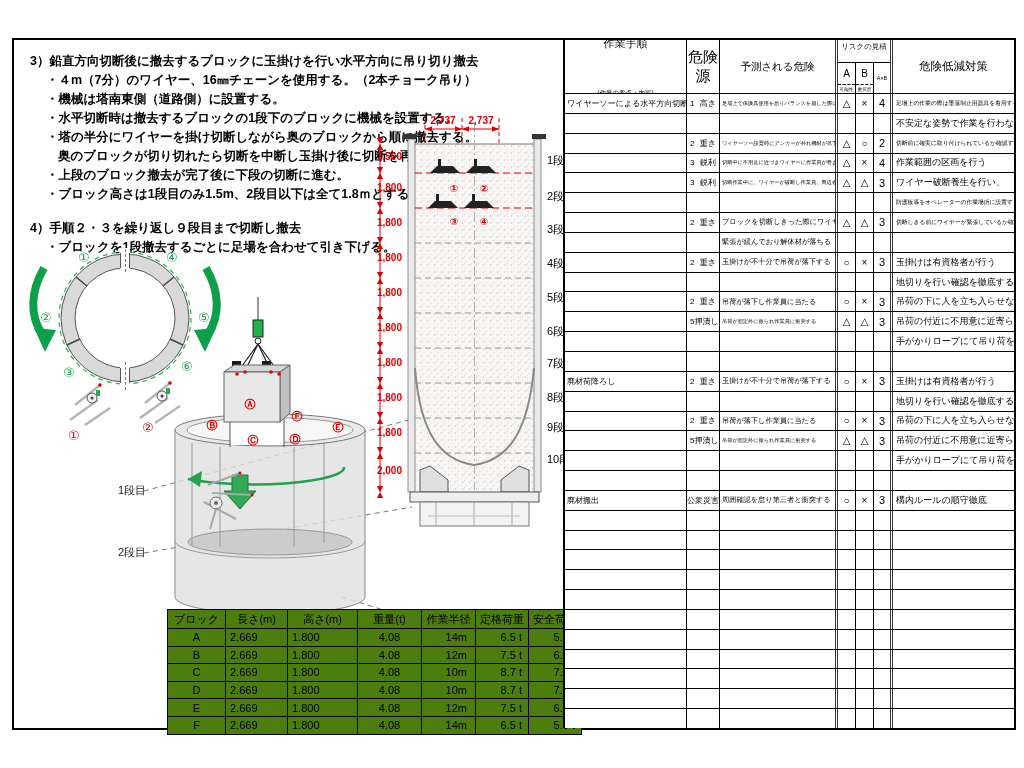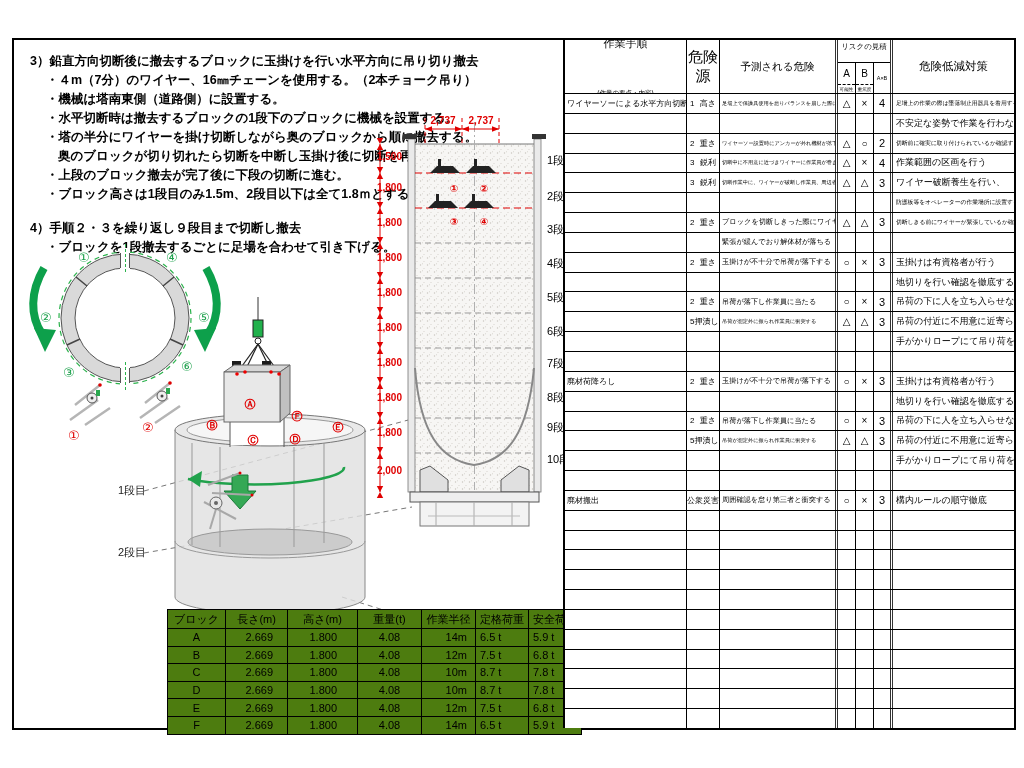--- a/index.html
+++ b/index.html
@@ -22,25 +22,25 @@
   .tcirc{font-size:10px;fill:#e00000;font-weight:bold;}
   .gnum{font-size:13px;fill:#1ea24d;}
   .mnum{font-size:13px;fill:#e00000;}
   .blet{font-size:11px;fill:#e00000;font-weight:bold;}
   .hlvl{font-size:11px;fill:#222;}
   
   #blocktable{position:absolute;left:153px;top:569px;border-collapse:collapse;table-layout:fixed;background:#4d7c0f;}
   #blocktable th,#blocktable td{border:1px solid #000;font-size:11px;font-weight:normal;height:17.6px;padding:0 4px;white-space:nowrap;overflow:hidden;}
   #blocktable th{text-align:center;height:19px;}
   .bc0{text-align:center;}
-  .bc1,.bc2{text-align:right;padding-right:14px!important;}
+  .bc1,.bc2{padding-right:14px!important;}
   .bc2{padding-right:20px!important;}
   .bc3{text-align:center;}
   .bc4{text-align:right;padding-right:8px!important;}
-  .bc5,.bc6{text-align:left;padding-right:6px!important;}
+  .bc5,.bc6{text-align:right;padding-right:6px!important;}
   
   #risk{position:absolute;left:549px;top:0;bottom:0;right:0;border-left:2px solid #000;display:flex;flex-direction:column;background:#fff;}
   #riskhead{display:grid;grid-template-columns:122px 33px 118px 55px 1fr;height:54px;border-bottom:1px solid #000;flex:none;}
   .hc{border-right:1px solid #000;display:flex;flex-direction:column;align-items:center;justify-content:center;text-align:center;overflow:hidden;gap:36px;}
   .h-main{font-size:11px;}
   .h-sub{font-size:6.5px;margin-top:2px;}
   .c2{font-size:15px;}
   .c3{font-size:10.5px;border-right:3px double #333;}
   .c5{border-right:none;font-size:11.5px;}
   .hgrp{display:flex;flex-direction:column;border-right:3px double #333;}

